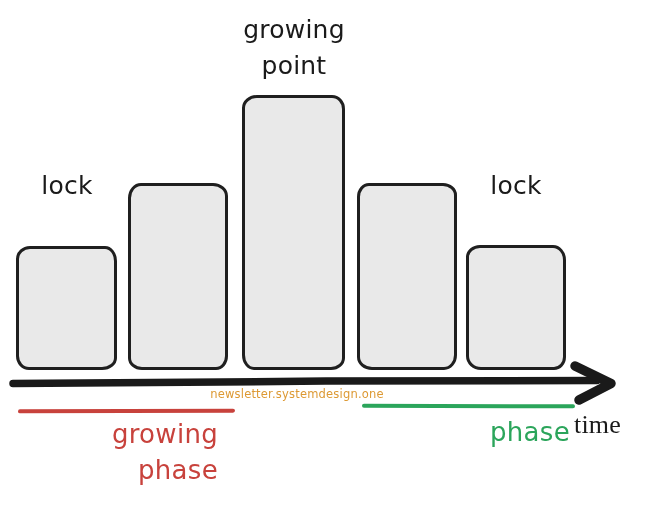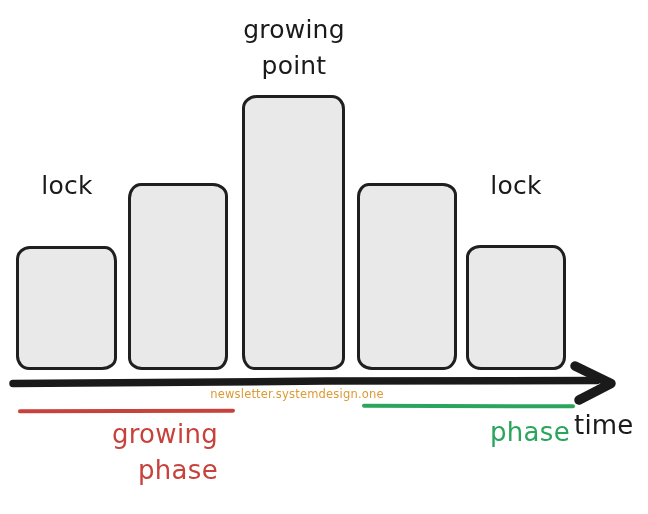--- a/index.html
+++ b/index.html
@@ -40,21 +40,21 @@
     color: #1a1a1a;
     font-size: 25px;
     line-height: 36px;
     text-align: center;
     letter-spacing: 0.2px;
     white-space: nowrap;
   }
   .lbl-acquire { left: 0px;   top: 168px; width: 134px; }
   .lbl-locked  { left: 227px; top: 12px;  width: 134px; }
   .lbl-release { left: 449px; top: 168px; width: 134px; }
-  .lbl-time    { left: 574px; top: 407px; width: 70px; text-align: left; font-size: 26px; }
+  .lbl-time    { left: 574px; top: 407px; width: 70px; text-align: left; font-size: 26px; font-family: Liberation Serif, serif; }
 
   
   .axis-svg {
     position: absolute;
     left: 0;
     top: 350px;
     width: 648px;
     height: 70px;
   }
 

